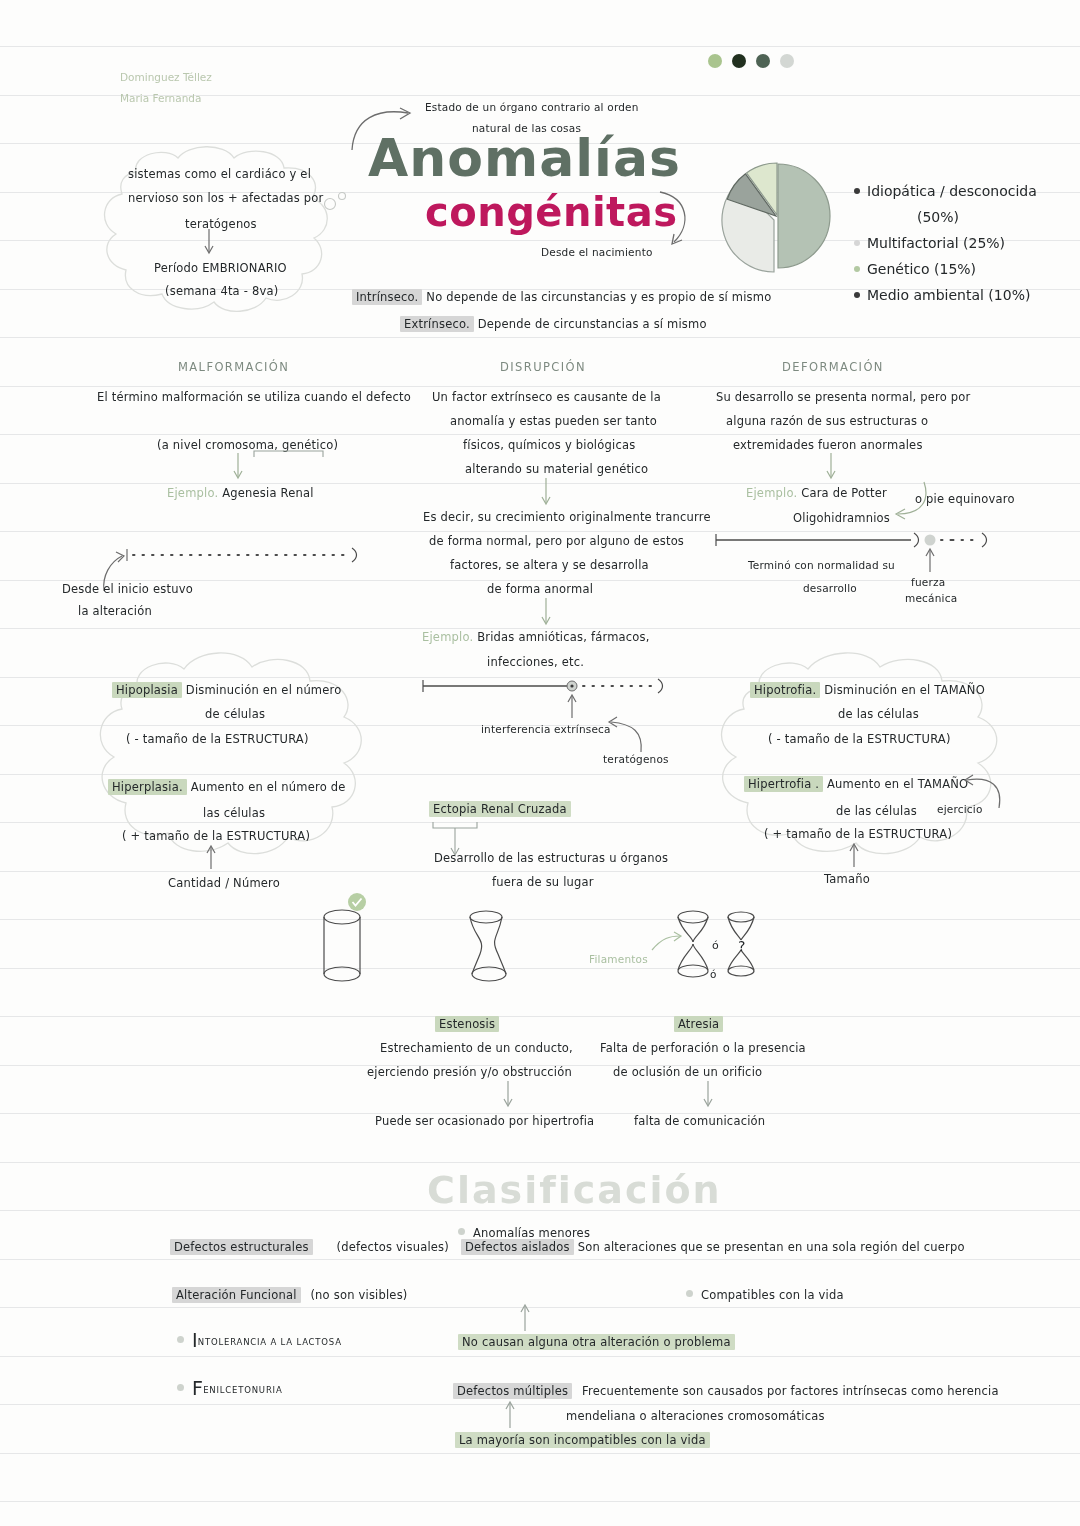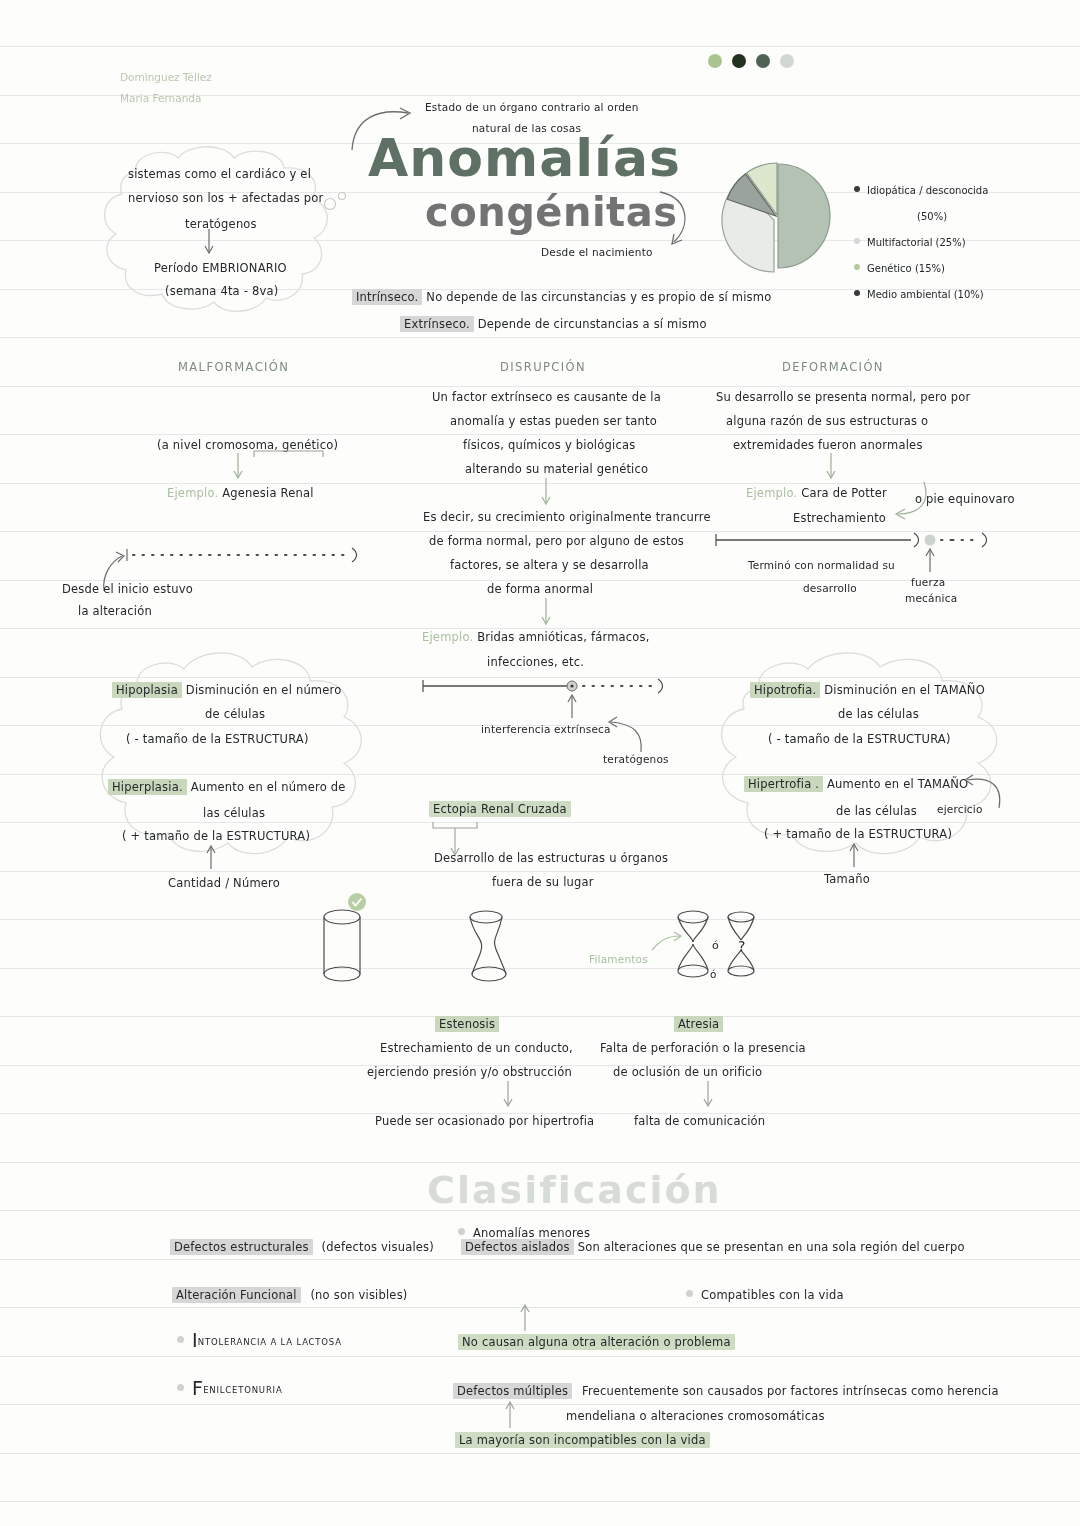--- a/index.html
+++ b/index.html
@@ -21,34 +21,34 @@
   .hand.sm{font-size:10.5px;}
 
   
   .dot{width:14px;height:14px;border-radius:50%;display:inline-block;}
 
   
   .author{font-size:10.5px;color:#b9c7ae;line-height:21px;white-space:nowrap;}
 
   
   .t1{font-size:52px;font-weight:bold;color:#5f7064;letter-spacing:1px;line-height:52px;white-space:nowrap;}
-  .t2{font-size:40px;font-weight:bold;color:#737373;letter-spacing:.5px;line-height:40px;white-space:nowrap;}
+  .t2{font-size:40px;font-weight:bold;color:#be185d;letter-spacing:.5px;line-height:40px;white-space:nowrap;}
   .clasif{font-size:38px;font-weight:bold;color:#d8dcd6;letter-spacing:2px;white-space:nowrap;}
 
   
   .colhead{font-size:11.5px;color:#7d8a80;letter-spacing:1.4px;white-space:nowrap;}
 
   
   .hl-g{background:#c9d8bd;padding:1px 4px;border-radius:1px;}
   .hl-gray{background:#d6d6d6;padding:1px 4px;border-radius:1px;}
   .hl-gl{background:#cfdcc4;padding:1px 4px;border-radius:1px;}
   .ej{color:#a9bfa0;}
 
   
-  .lg{font-size:10px;line-height:26px;white-space:nowrap;}
+  .lg{font-size:14px;line-height:26px;white-space:nowrap;}
   .lgdot{display:inline-block;width:6px;height:6px;border-radius:50%;vertical-align:2px;margin-right:7px;}
 
   .bdot{display:inline-block;width:7px;height:7px;border-radius:50%;background:#ced3cd;vertical-align:2px;margin-right:8px;}
 
   .bigcap{font-size:19px;vertical-align:-2px;}
   .smallcaps{font-size:8.5px;letter-spacing:.8px;}
 
   svg{overflow:visible;}
 </style>
 </head>
@@ -171,20 +171,21 @@
   </div>
   <div class="abs hand" style="left:352px;top:285px;">
     <span class="hl-gray">Intrínseco.</span>
     <span>No depende de las circunstancias y es propio de sí mismo</span>
   </div>
 
   <div class="abs colhead" style="left:178px;top:360px;">MALFORMACIÓN</div>
   <div class="abs colhead" style="left:500px;top:360px;">DISRUPCIÓN</div>
   <div class="abs colhead" style="left:782px;top:360px;">DEFORMACIÓN</div>
 
+  <div class="abs hand" style="left:97px;top:385px;">El término malformación se utiliza cuando el defecto</div>
   <div class="abs hand" style="left:157px;top:433px;">(a nivel cromosoma, genético)</div>
   <svg class="abs" style="left:253px;top:449px;" width="72" height="10">
     <path d="M1,8 L1,2 L70,2 L70,8" fill="none" stroke="#9aa39c" stroke-width="1.1"></path>
   </svg>
   <svg class="abs" style="left:230px;top:452px;" width="16" height="30">
     <path d="M8,1 L8,25" stroke="#9fb097" stroke-width="1.2" fill="none"></path>
     <path d="M4,19 L8,26 L12,19" stroke="#9fb097" stroke-width="1.2" fill="none"></path>
   </svg>
   <div class="abs hand" style="left:167px;top:481px;">
     <span class="ej">Ejemplo.</span>
@@ -246,21 +247,21 @@
   <div class="abs hand" style="left:726px;top:409px;">alguna razón de sus estructuras o</div>
   <div class="abs hand" style="left:733px;top:433px;">extremidades fueron anormales</div>
   <svg class="abs" style="left:823px;top:452px;" width="16" height="30">
     <path d="M8,1 L8,25" stroke="#9fb097" stroke-width="1.2" fill="none"></path>
     <path d="M4,19 L8,26 L12,19" stroke="#9fb097" stroke-width="1.2" fill="none"></path>
   </svg>
   <div class="abs hand" style="left:746px;top:481px;">
     <span class="ej">Ejemplo.</span>
     <span>Cara de Potter</span>
   </div>
-  <div class="abs hand" style="left:793px;top:506px;">Estrechamiento</div>
+  <div class="abs hand" style="left:793px;top:506px;">Oligohidramnios</div>
   <svg class="abs" style="left:892px;top:480px;" width="42" height="44">
     <path d="M32,2 C38,20 30,34 6,34" fill="none" stroke="#9fb097" stroke-width="1.2"></path>
     <path d="M13,29 L4,34 L13,39" fill="none" stroke="#9fb097" stroke-width="1.2"></path>
   </svg>
   <div class="abs hand" style="left:915px;top:487px;">o pie equinovaro</div>
 
   <svg class="abs" style="left:713px;top:528px;" width="250" height="26">
     <path d="M3,6 L3,18" stroke="#4b4b4b" stroke-width="1.2"></path>
     <path d="M3,12 L198,12" stroke="#4b4b4b" stroke-width="1.3"></path>
     <path d="M201,5 C207,9 207,15 201,19" fill="none" stroke="#4b4b4b" stroke-width="1.2"></path>
@@ -409,21 +410,21 @@
   <svg class="abs" style="left:700px;top:1080px;" width="16" height="30">
     <path d="M8,1 L8,25" stroke="#9aa39c" stroke-width="1.2" fill="none"></path>
     <path d="M4,19 L8,26 L12,19" stroke="#9aa39c" stroke-width="1.2" fill="none"></path>
   </svg>
   <div class="abs hand" style="left:634px;top:1109px;">falta de comunicación</div>
 
   <div class="abs clasif" style="left:427px;top:1168px;">Clasificación</div>
 
   <div class="abs hand" style="left:170px;top:1235px;">
     <span class="hl-gray">Defectos estructurales</span>
-    <span style="margin-left:5px;">(defectos visuales)</span>
+    <span style="margin-left:20px;">(defectos visuales)</span>
   </div>
   <div class="abs hand" style="left:172px;top:1283px;">
     <span class="hl-gray">Alteración Funcional</span>
     <span style="margin-left:6px;">(no son visibles)</span>
   </div>
   <div class="abs hand" style="left:177px;top:1328px;">
     <span class="bdot"></span><span class="bigcap">I</span><span class="smallcaps">NTOLERANCIA A LA LACTOSA</span>
   </div>
   <div class="abs hand" style="left:177px;top:1376px;">
     <span class="bdot"></span><span class="bigcap">F</span><span class="smallcaps">ENILCETONURIA</span>

